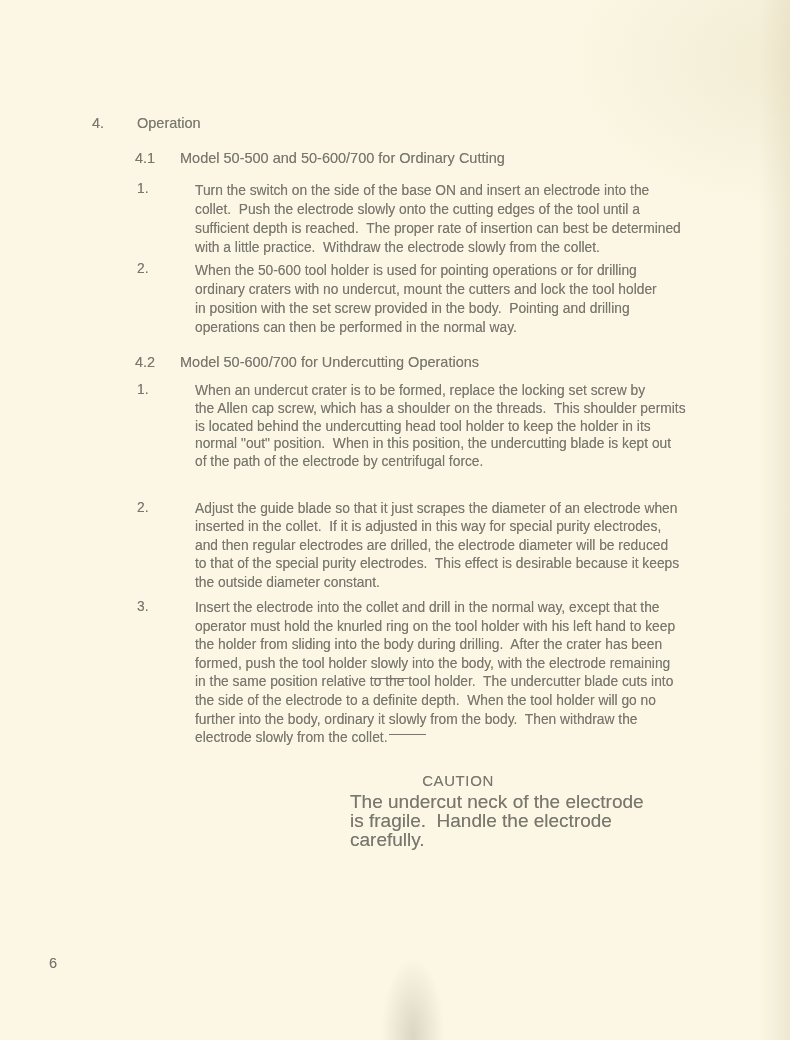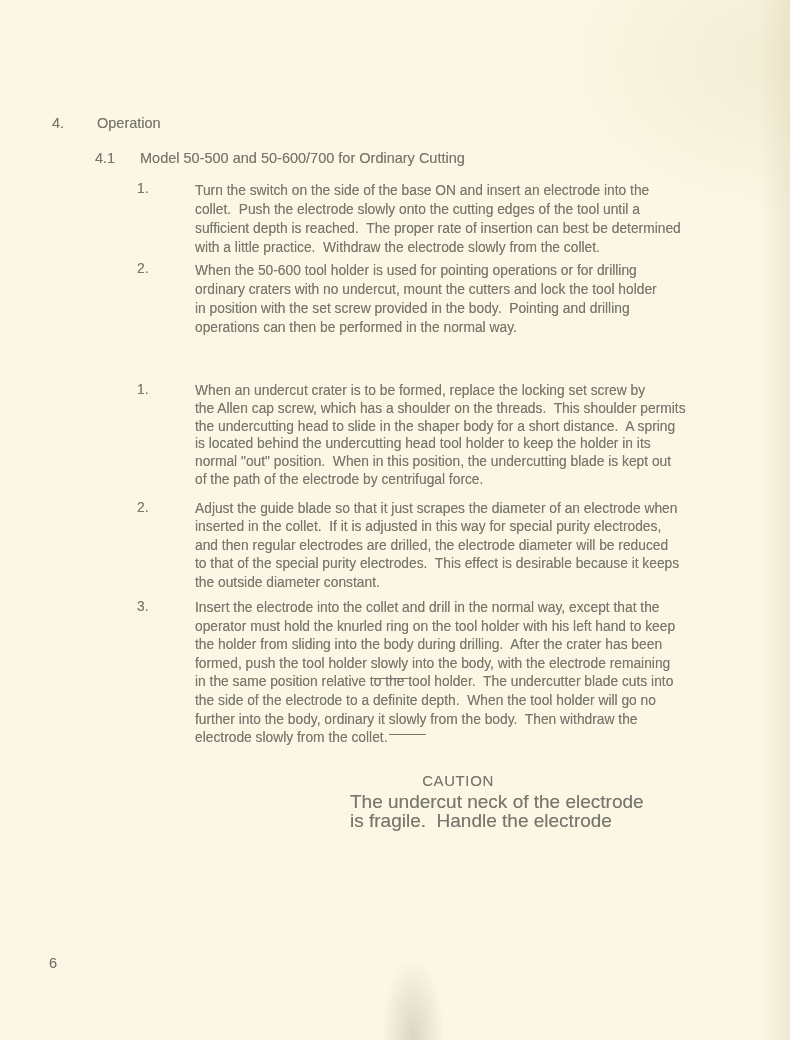--- a/index.html
+++ b/index.html
@@ -11,21 +11,21 @@
   .page{
     position:relative;width:790px;height:1040px;
     background:
       radial-gradient(ellipse 45px 110px at 413px 1035px, rgba(150,145,125,0.32), rgba(150,145,125,0) 70%),
       radial-gradient(ellipse 300px 200px at 790px 60px, rgba(225,215,180,0.35), rgba(225,215,180,0) 75%),
       linear-gradient(to right, rgba(235,228,200,0.0) 96%, rgba(215,205,175,0.35) 100%),
       #fbf7e4;
     color:#78766d;
     text-shadow:0 0 0.5px rgba(120,118,109,0.55);
   }
-  .h-main,.sec{position:absolute;font-size:14.5px;line-height:19px;white-space:pre;}
+  .h-main,.sec{position:absolute;font-size:14.5px;line-height:19px;white-space:pre;margin-left:40px;}
   .h-main{left:52px;}
   .snum{display:inline-block;width:45px;}
   .item{position:absolute;left:137px;font-size:13.8px;}
   .inum{position:absolute;left:0;top:0;}
   .lines{margin-left:58px;}
   .ln{white-space:pre;}
   .u:not(:empty){border-bottom:1px solid currentColor;padding-bottom:7px;}
   .caution-head{position:absolute;left:356px;top:765px;width:204px;text-align:center;
     font-size:15px;letter-spacing:0.6px;line-height:19px;margin-top:6px;}
   .caution-body{position:absolute;left:350px;top:792px;font-size:19px;line-height:19.2px;}
@@ -53,27 +53,27 @@
   <div class="item" style="top:261px">
     <span class="inum">2.</span>
     <div class="lines" style="line-height:19px">
       <div class="ln"><span>When the 50-600 tool holder is used for pointing operations or for drilling</span></div>
       <div class="ln"><span>ordinary craters with no undercut, mount the cutters and lock the tool holder</span></div>
       <div class="ln"><span>in position with the set screw provided in the body.  Pointing and drilling</span></div>
       <div class="ln"><span>operations can then be performed in the normal way.</span></div>
     </div>
   </div>
 
+  <div class="sec" style="top:353px;left:95px"><span class="snum">4.2</span><span>Model 50-600/700 for Undercutting Operations</span></div>
 
   <div class="item" style="top:382px">
     <span class="inum">1.</span>
     <div class="lines" style="line-height:17.8px">
       <div class="ln"><span>When an undercut crater is to be formed, replace the locking set screw by</span></div>
       <div class="ln"><span>the Allen cap screw, which has a shoulder on the threads.  This shoulder permits</span></div>
-      <div class="ln"><span>the undercutting head to slide in the shaper body for a short distance.  A spring</span></div>
       <div class="ln"><span>is located behind the undercutting head tool holder to keep the holder in its</span></div>
       <div class="ln"><span>normal "out" position.  When in this position, the undercutting blade is kept out</span></div>
       <div class="ln"><span>of the path of the electrode by centrifugal force.</span></div>
     </div>
   </div>
 
   <div class="item" style="top:500px">
     <span class="inum">2.</span>
     <div class="lines" style="line-height:18.4px">
       <div class="ln"><span>Adjust the guide blade so that it just scrapes the diameter of an electrode when</span></div>
@@ -96,17 +96,18 @@
       <div class="ln"><span>further into the body, ordinary it </span><span class="u">slowly</span><span> from the body.  Then withdraw the</span></div>
       <div class="ln"><span>electrode slowly from the collet.</span></div>
     </div>
   </div>
 
   <div class="caution-head">CAUTION</div>
 
   <div class="caution-body">
     <div class="ln">The undercut neck of the electrode</div>
     <div class="ln">is fragile.  Handle the electrode</div>
+    <div class="ln">carefully.</div>
   </div>
 
   <div class="pagenum">6</div>
 
 </div>
 
 </body></html>

